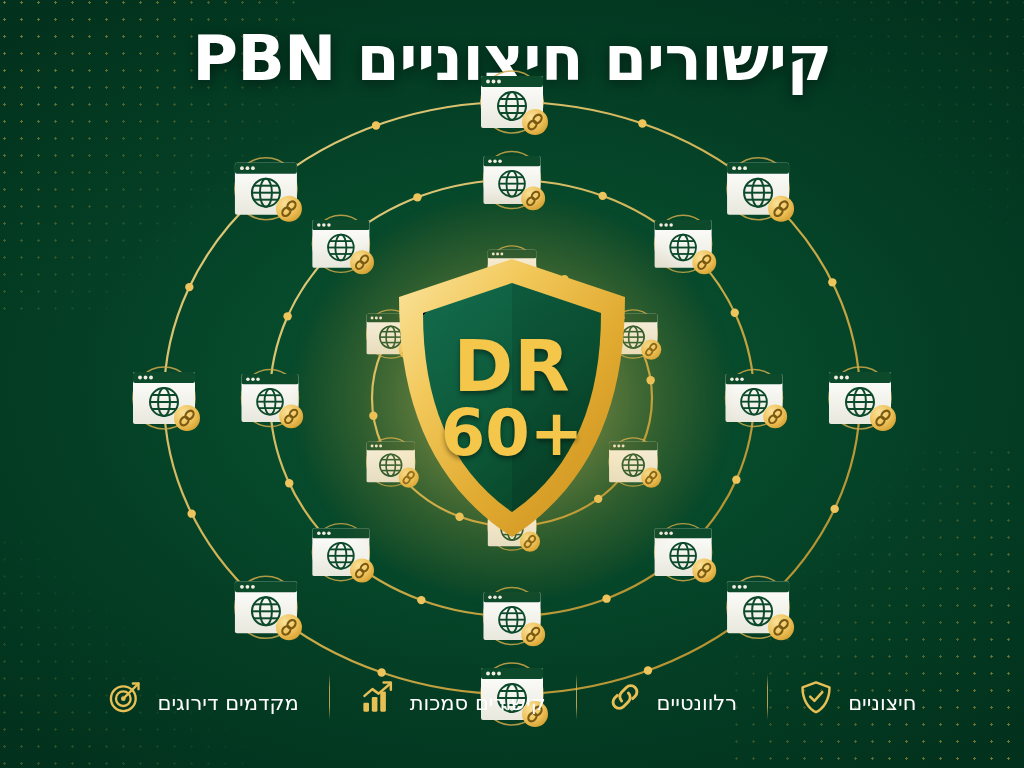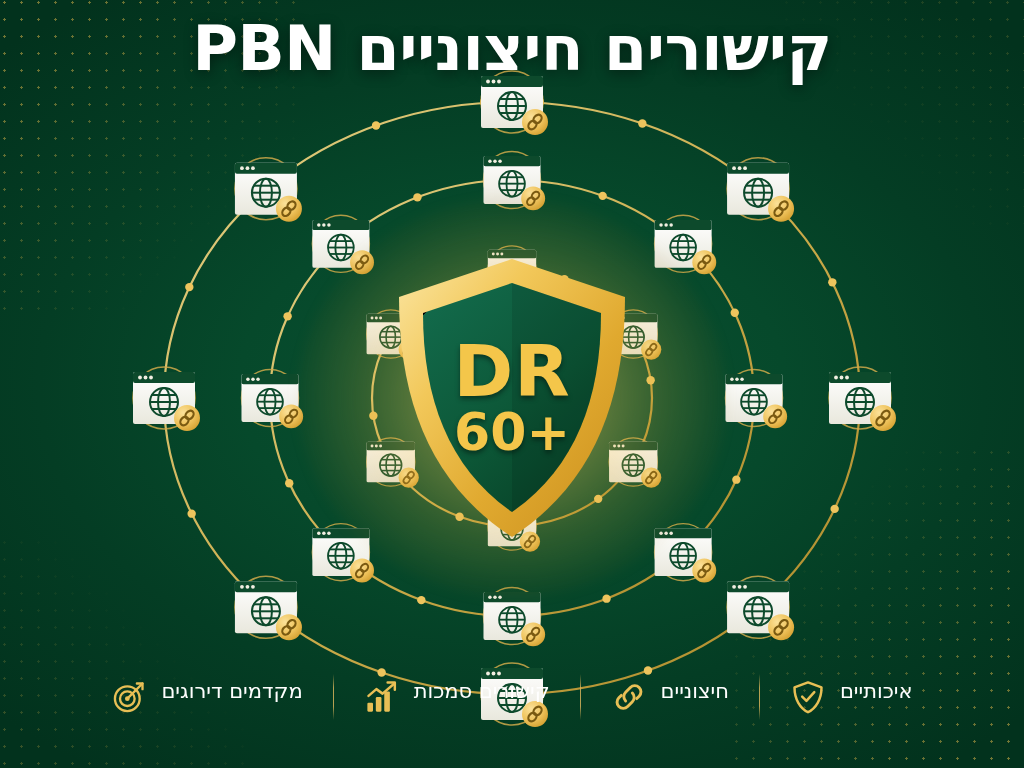--- a/index.html
+++ b/index.html
@@ -24,21 +24,21 @@
     -webkit-mask-image:linear-gradient(315deg, rgba(0,0,0,1) 0%, rgba(0,0,0,.85) 25%, rgba(0,0,0,0) 72%);
     mask-image:linear-gradient(315deg, rgba(0,0,0,1) 0%, rgba(0,0,0,.85) 25%, rgba(0,0,0,0) 72%);}
   .dots.bl{left:-4px;bottom:-6px;width:250px;height:240px;opacity:.3;
     -webkit-mask-image:linear-gradient(45deg, rgba(0,0,0,1) 0%, rgba(0,0,0,0) 62%);
     mask-image:linear-gradient(45deg, rgba(0,0,0,1) 0%, rgba(0,0,0,0) 62%);}
   .dots.tr{right:-4px;top:-6px;width:250px;height:240px;opacity:.22;
     -webkit-mask-image:linear-gradient(225deg, rgba(0,0,0,1) 0%, rgba(0,0,0,0) 62%);
     mask-image:linear-gradient(225deg, rgba(0,0,0,1) 0%, rgba(0,0,0,0) 62%);}
 
   
-  .title{position:absolute;left:0;right:0;top:16px;text-align:center;
+  .title{position:absolute;left:0;right:0;top:26px;text-align:center;
     color:#ffffff;font-size:62px;font-weight:700;letter-spacing:-.5px;
     direction:rtl;line-height:1.06;
     text-shadow:0 3px 14px rgba(0,0,0,.45);}
 
   
   .diagram{position:absolute;left:0;top:0;width:1024px;height:768px;}
 
   
   .shield-wrap{position:absolute;left:512px;top:398px;transform:translate(-50%,-50%);
     width:330px;height:330px;}
@@ -46,27 +46,27 @@
     transform:translate(-50%,-50%);border-radius:50%;
     background:radial-gradient(ellipse at 50% 50%,
       rgba(255,214,110,.58) 0%, rgba(247,201,83,.38) 26%,
       rgba(226,176,55,.20) 48%, rgba(150,110,20,.07) 68%, rgba(0,0,0,0) 80%);
     filter:blur(6px);}
   .shield-svg{position:absolute;left:50%;top:50%;transform:translate(-50%,-50%);}
   .dr-text{position:absolute;left:50%;top:50%;transform:translate(-50%,-50%);
     text-align:center;color:#f4c64a;font-weight:700;line-height:.96;
     text-shadow:0 3px 5px rgba(0,0,0,.42);width:200px;}
   .dr-top{font-size:72px;letter-spacing:1px;}
-  .dr-bot{font-size:52px;letter-spacing:0px;margin-top:2px;}
+  .dr-bot{font-size:64px;letter-spacing:0px;margin-top:2px;}
 
   
   .features{position:absolute;left:0;right:0;bottom:40px;height:62px;
     display:flex;flex-direction:row-reverse;align-items:center;justify-content:center;
     direction:rtl;}
-  .feat{display:flex;flex-direction:row-reverse;align-items:flex-start;gap:14px;
+  .feat{display:flex;flex-direction:row-reverse;align-items:flex-end;gap:14px;
     padding:0 30px;}
   .feat-label{color:#ffffff;font-size:21px;font-weight:400;white-space:nowrap;}
   .feat-icon{width:36px;height:36px;display:block;flex:0 0 auto;}
   .divider{width:1px;height:46px;background:linear-gradient(to bottom,
      rgba(214,178,90,0) 0%, rgba(214,178,90,.85) 30%, rgba(214,178,90,.85) 70%, rgba(214,178,90,0) 100%);}
 </style>
 </head>
 <body>
 
 <div class="stage">
@@ -718,26 +718,26 @@
         <span class="feat-label">קישורים סמכות</span>
       </div>
       <div class="divider"></div>
       <div class="feat">
         <span style="display: block;">
           <svg class="feat-icon" viewBox="0 0 32 32" fill="none" stroke="#e8bf55" stroke-width="2.6" stroke-linecap="round">
             <path d="M13 19.5 a5.5 5.5 0 0 1 0-7.8 l4.2-4.2 a5.5 5.5 0 0 1 7.8 7.8 l-2.1 2.1"></path>
             <path d="M19 12.5 a5.5 5.5 0 0 1 0 7.8 l-4.2 4.2 a5.5 5.5 0 0 1-7.8-7.8 l2.1-2.1"></path>
           </svg>
         </span>
-        <span class="feat-label">חיצוניים</span>
+        <span class="feat-label">רלוונטיים</span>
       </div>
       <div class="divider"></div>
       <div class="feat">
         <span style="display: block;">
           <svg class="feat-icon" viewBox="0 0 32 32" fill="none" stroke="#e8bf55" stroke-width="2.2" stroke-linecap="round" stroke-linejoin="round">
             <path d="M16 3 L28 7.5 C28 18 23 26 16 29.5 C9 26 4 18 4 7.5 Z"></path>
             <path d="M10.8 15.6 L14.6 19.4 L21.6 11.6"></path>
           </svg>
         </span>
-        <span class="feat-label">איכותיים</span>
+        <span class="feat-label">חיצוניים</span>
       </div>
     </div>
 </div>
 
 </body></html>

